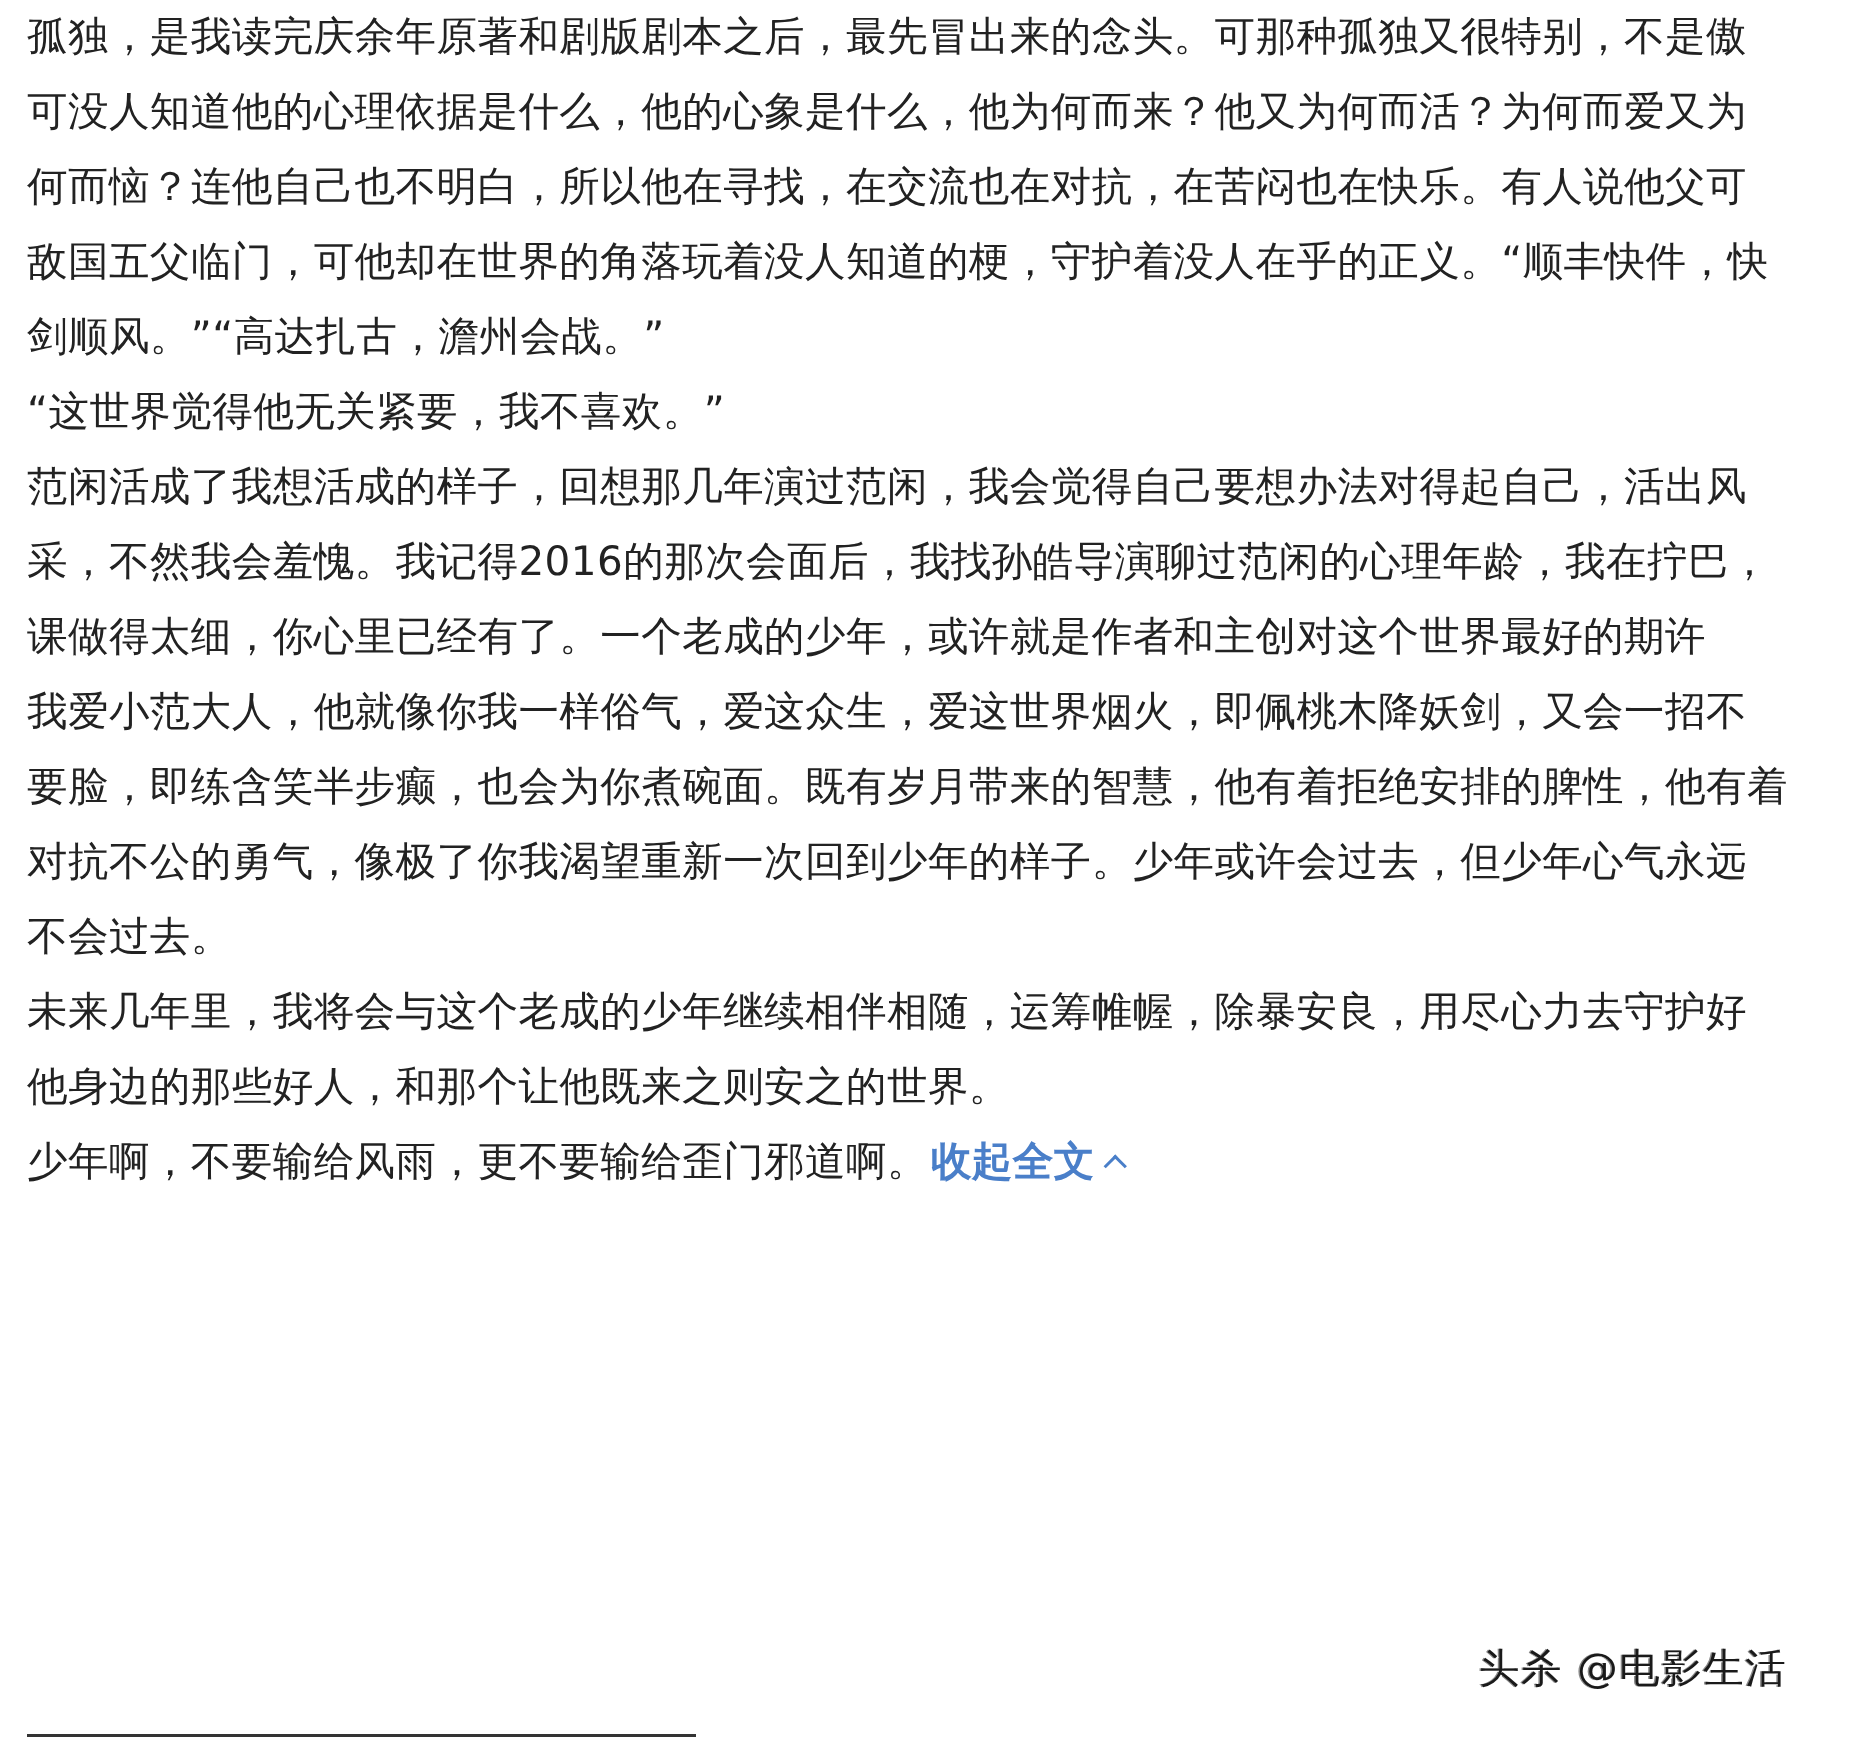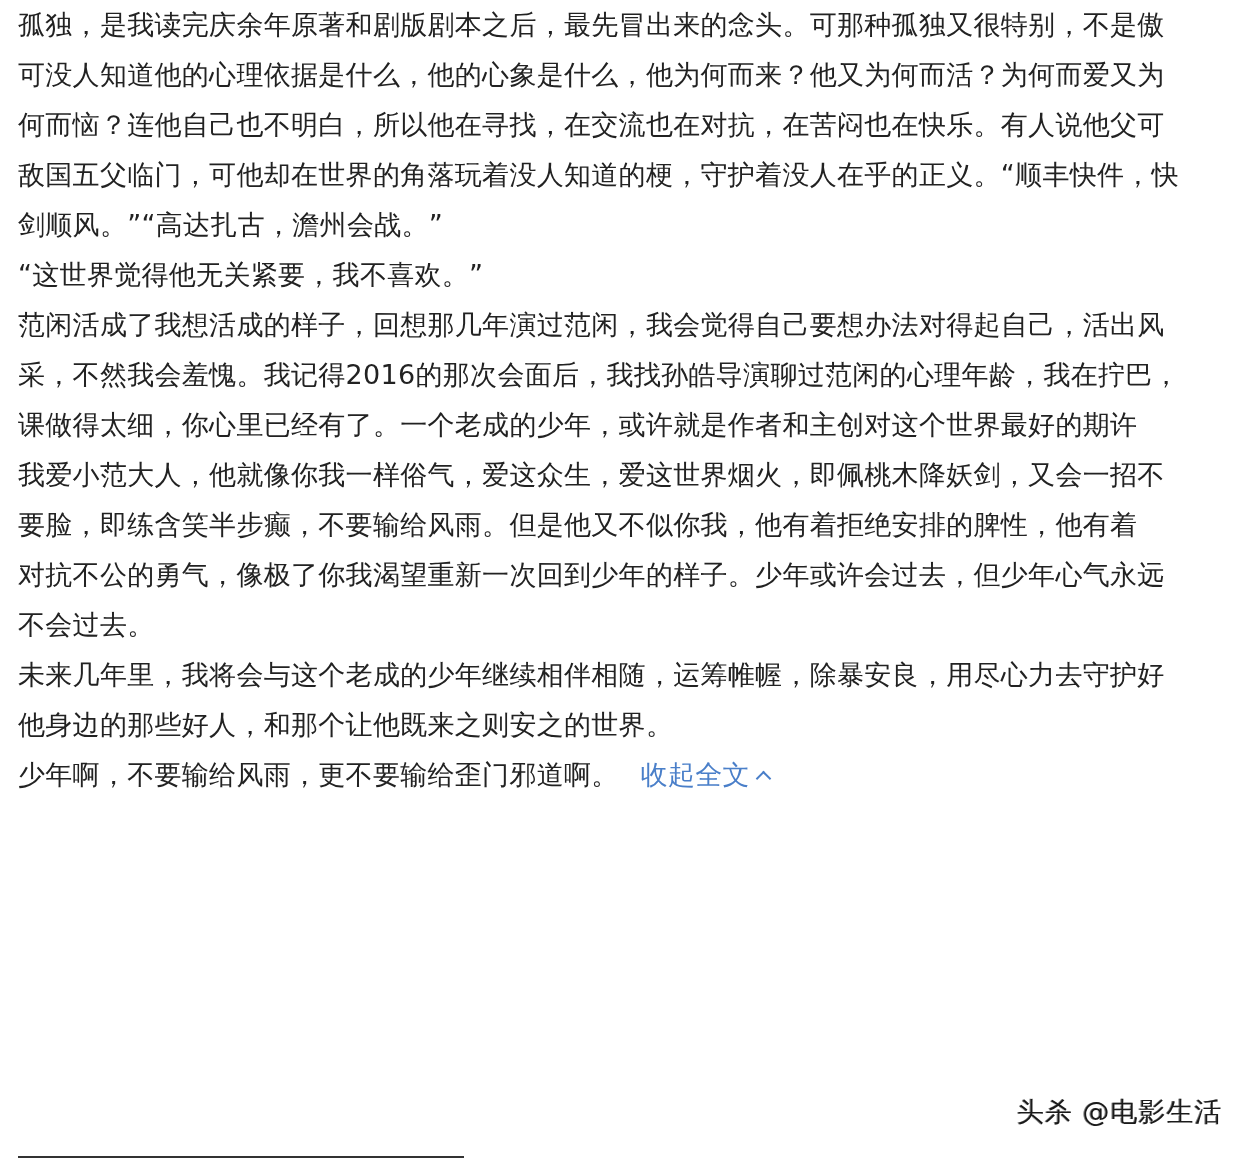--- a/index.html
+++ b/index.html
@@ -23,22 +23,23 @@
     }
     .line {
       height: 50px;
       line-height: 50px;
       font-size: 27px;
       white-space: nowrap;
       letter-spacing: 0.3px;
     }
     .collapse-link {
       color: #4a7fc9;
-      margin-left: 22px;
+      margin-left: 2px;
       cursor: pointer;
+      font-weight: bold;
     }
     .chevron {
       display: inline-block;
       width: 9px;
       height: 9px;
       border-left: 2.5px solid #4a7fc9;
       border-top: 2.5px solid #4a7fc9;
       transform: rotate(45deg);
       margin-left: 8px;
       position: relative;
@@ -46,21 +47,20 @@
     }
     .watermark {
       position: absolute;
       left: 986px;
       top: 1094px;
       font-size: 27px;
       color: #1a1a1a;
       letter-spacing: 1px;
       text-shadow: 1px 1px 0 #ffffff, -1px 0 0 #888888;
       white-space: nowrap;
-      margin-left: 31px;
     }
     .divider {
       position: absolute;
       left: 18px;
       top: 1156px;
       width: 446px;
       height: 2px;
       background: #333333;
     }
   </style>
@@ -87,21 +87,21 @@
 
 
   <div>
     <div class="line">范闲活成了我想活成的样子，回想那几年演过范闲，我会觉得自己要想办法对得起自己，活出风</div>
     <div class="line">采，不然我会羞愧。我记得2016的那次会面后，我找孙皓导演聊过范闲的心理年龄，我在拧巴，</div>
     <div class="line">课做得太细，你心里已经有了。一个老成的少年，或许就是作者和主创对这个世界最好的期许</div>
   </div>
 
   <div>
     <div class="line">我爱小范大人，他就像你我一样俗气，爱这众生，爱这世界烟火，即佩桃木降妖剑，又会一招不</div>
-    <div class="line">要脸，即练含笑半步癫，不要输给风雨。但是他又不似你我，他有着拒绝安排的脾性，他有着</div>
+    <div class="line">要脸，即练含笑半步癫，也会为你煮碗面。既有岁月带来的智慧，他有着拒绝安排的脾性，他有着</div>
     <div class="line">对抗不公的勇气，像极了你我渴望重新一次回到少年的样子。少年或许会过去，但少年心气永远</div>
     <div class="line">不会过去。</div>
   </div>
 
   <div>
     <div class="line">未来几年里，我将会与这个老成的少年继续相伴相随，运筹帷幄，除暴安良，用尽心力去守护好</div>
     <div class="line">他身边的那些好人，和那个让他既来之则安之的世界。</div>
   </div>
 
   <div>

